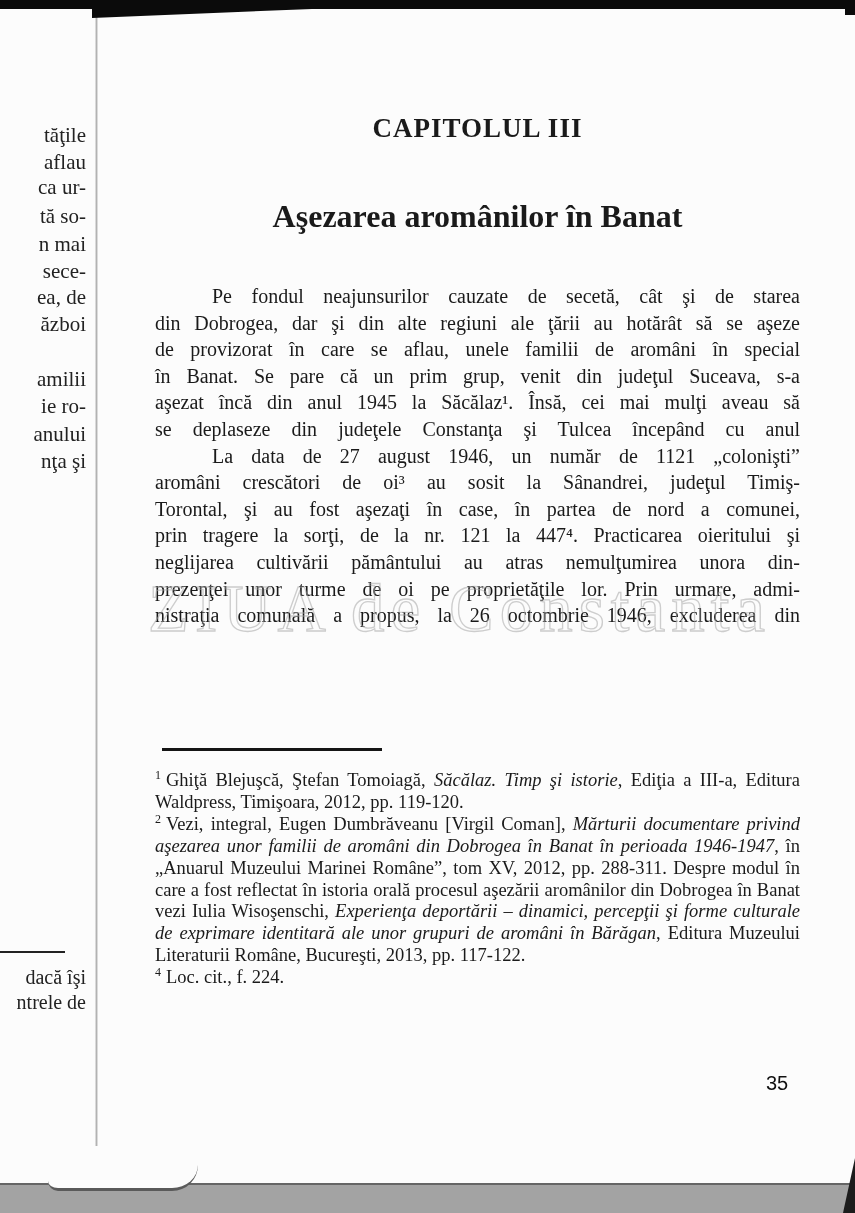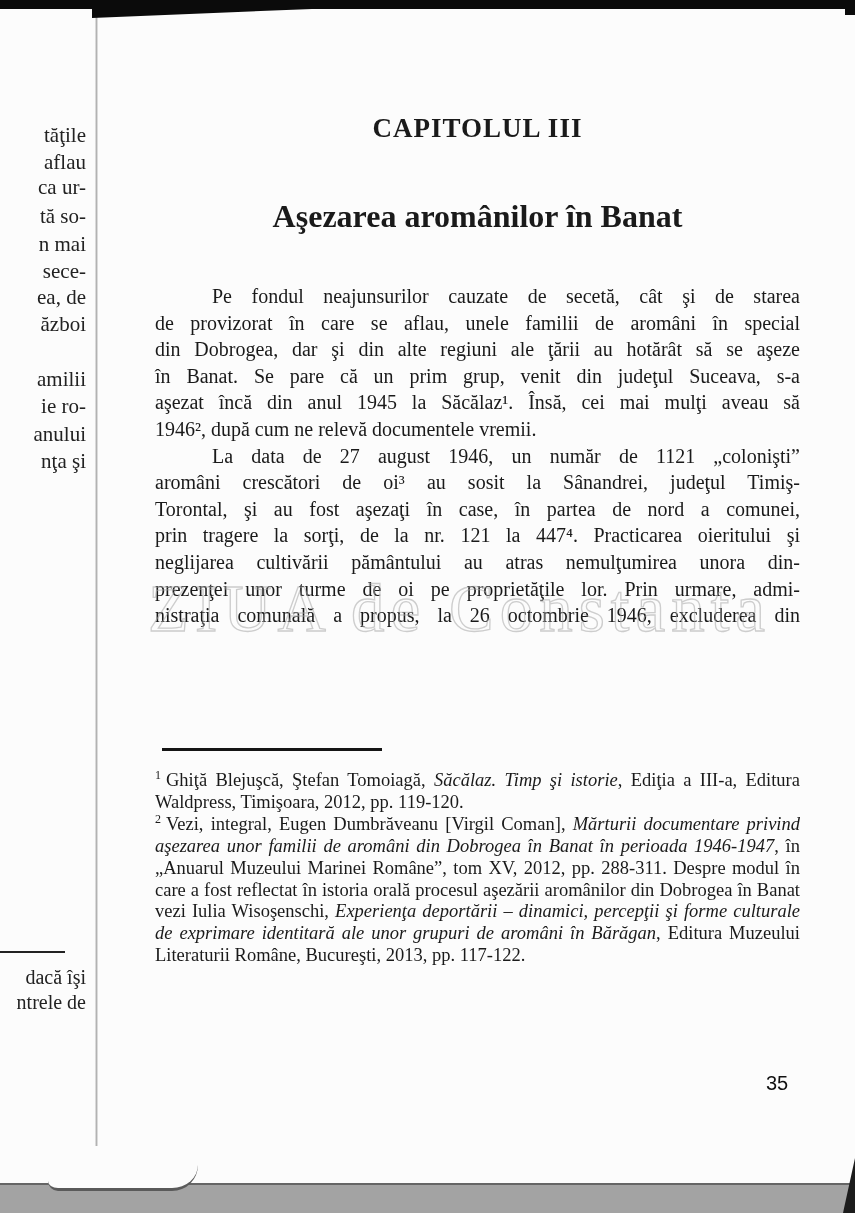--- a/index.html
+++ b/index.html
@@ -79,39 +79,40 @@
   <div class="frag-b" style="top:966px">dacă îşi</div>
   <div class="frag-b" style="top:991px">ntrele de</div>
 </div>
 
 <div class="main">
   <div class="title">CAPITOLUL III</div>
   <div class="subtitle">Aşezarea aromânilor în Banat</div>
 
   <div class="bodytext">
     <div class="line indent">Pe fondul neajunsurilor cauzate de secetă, cât şi de starea</div>
+    <div class="line">din Dobrogea, dar şi din alte regiuni ale ţării au hotărât să se aşeze</div>
     <div class="line">de provizorat în care se aflau, unele familii de aromâni în special</div>
-    <div class="line">din Dobrogea, dar şi din alte regiuni ale ţării au hotărât să se aşeze</div>
     <div class="line">în Banat. Se pare că un prim grup, venit din judeţul Suceava, s-a</div>
     <div class="line">aşezat încă din anul 1945 la Săcălaz¹. Însă, cei mai mulţi aveau să</div>
-    <div class="line no-fill">1946², după cum ne relevă documentele vremii.</div>
+    <div class="line">se deplaseze din judeţele Constanţa şi Tulcea începând cu anul</div>
     <div class="line indent">La data de 27 august 1946, un număr de 1121 „colonişti”</div>
     <div class="line">aromâni crescători de oi³ au sosit la Sânandrei, judeţul Timiş-</div>
     <div class="line">Torontal, şi au fost aşezaţi în case, în partea de nord a comunei,</div>
     <div class="line">prin tragere la sorţi, de la nr. 121 la 447⁴. Practicarea oieritului şi</div>
     <div class="line">neglijarea cultivării pământului au atras nemulţumirea unora din-</div>
     <div class="line">prezenţei unor turme de oi pe proprietăţile lor. Prin urmare, admi-</div>
     <div class="line">nistraţia comunală a propus, la 26 octombrie 1946, excluderea din</div>
   </div>
 
   <div class="fn-rule"></div>
 
   <div class="footnotes">
     <div class="footnote"><sup>1</sup><span>Ghiţă Blejuşcă, Ştefan Tomoiagă, </span><span class="it">Săcălaz. Timp şi istorie</span><span>, Ediţia a III-a, Editura Waldpress, Timişoara, 2012, pp. 119-120.</span></div>
     <div class="footnote"><sup>2</sup><span>Vezi, integral, Eugen Dumbrăveanu [Virgil Coman], </span><span class="it">Mărturii documentare privind aşezarea unor familii de aromâni din Dobrogea în Banat în perioada 1946-1947</span><span>, în „Anuarul Muzeului Marinei Române”, tom XV, 2012, pp. 288-311. Despre modul în care a fost reflectat în istoria orală procesul aşezării aromânilor din Dobrogea în Banat vezi Iulia Wisoşenschi, </span><span class="it">Experienţa deportării – dinamici, percepţii şi forme culturale de exprimare identitară ale unor grupuri de aromâni în Bărăgan</span><span>, Editura Muzeului Literaturii Române, Bucureşti, 2013, pp. 117-122.</span></div>
+    <div class="footnote"><sup>4</sup><span>Loc. cit., f. 224.</span></div>
   </div>
 </div>
 
 <div class="watermark">ZIUA de Constanta</div>
 
 <div class="page-number">35</div>
 
 <div class="bottom-band"></div>
 <div class="bottom-corner"></div>
 <div class="bottom-right-wedge"></div>

